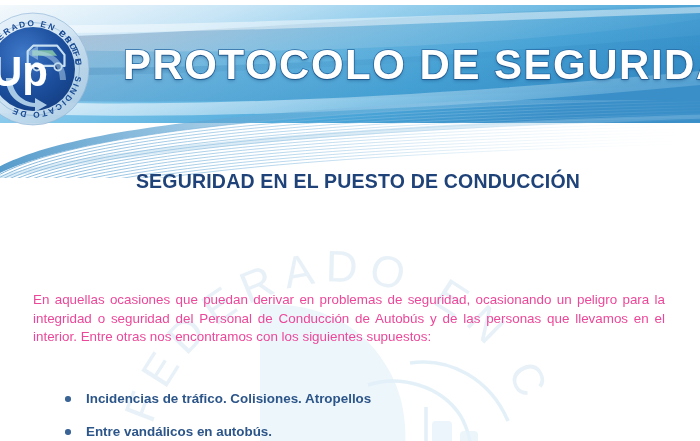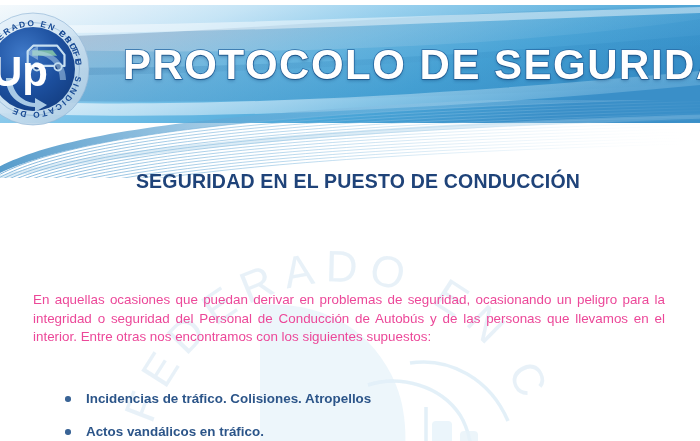--- a/index.html
+++ b/index.html
@@ -354,18 +354,18 @@
 
   <div class="content">
 
     <div class="page-heading">SEGURIDAD EN EL PUESTO DE CONDUCCIÓN</div>
 
 
     <div class="body-paragraph">En aquellas ocasiones que puedan derivar en problemas de seguridad, ocasionando un peligro para la integridad o seguridad del Personal de Conducción de Autobús y de las personas que llevamos en el interior. Entre otras nos encontramos con los siguientes supuestos:</div>
 
     <ul class="bullet-list">
       <li>Incidencias de tráfico. Colisiones. Atropellos</li>
-      <li>Actos vandálicos en tráfico.</li>
+      <li>Entre vandálicos en autobús.</li>
     </ul>
 
   </div>
 
 </div>
 
 </body></html>

